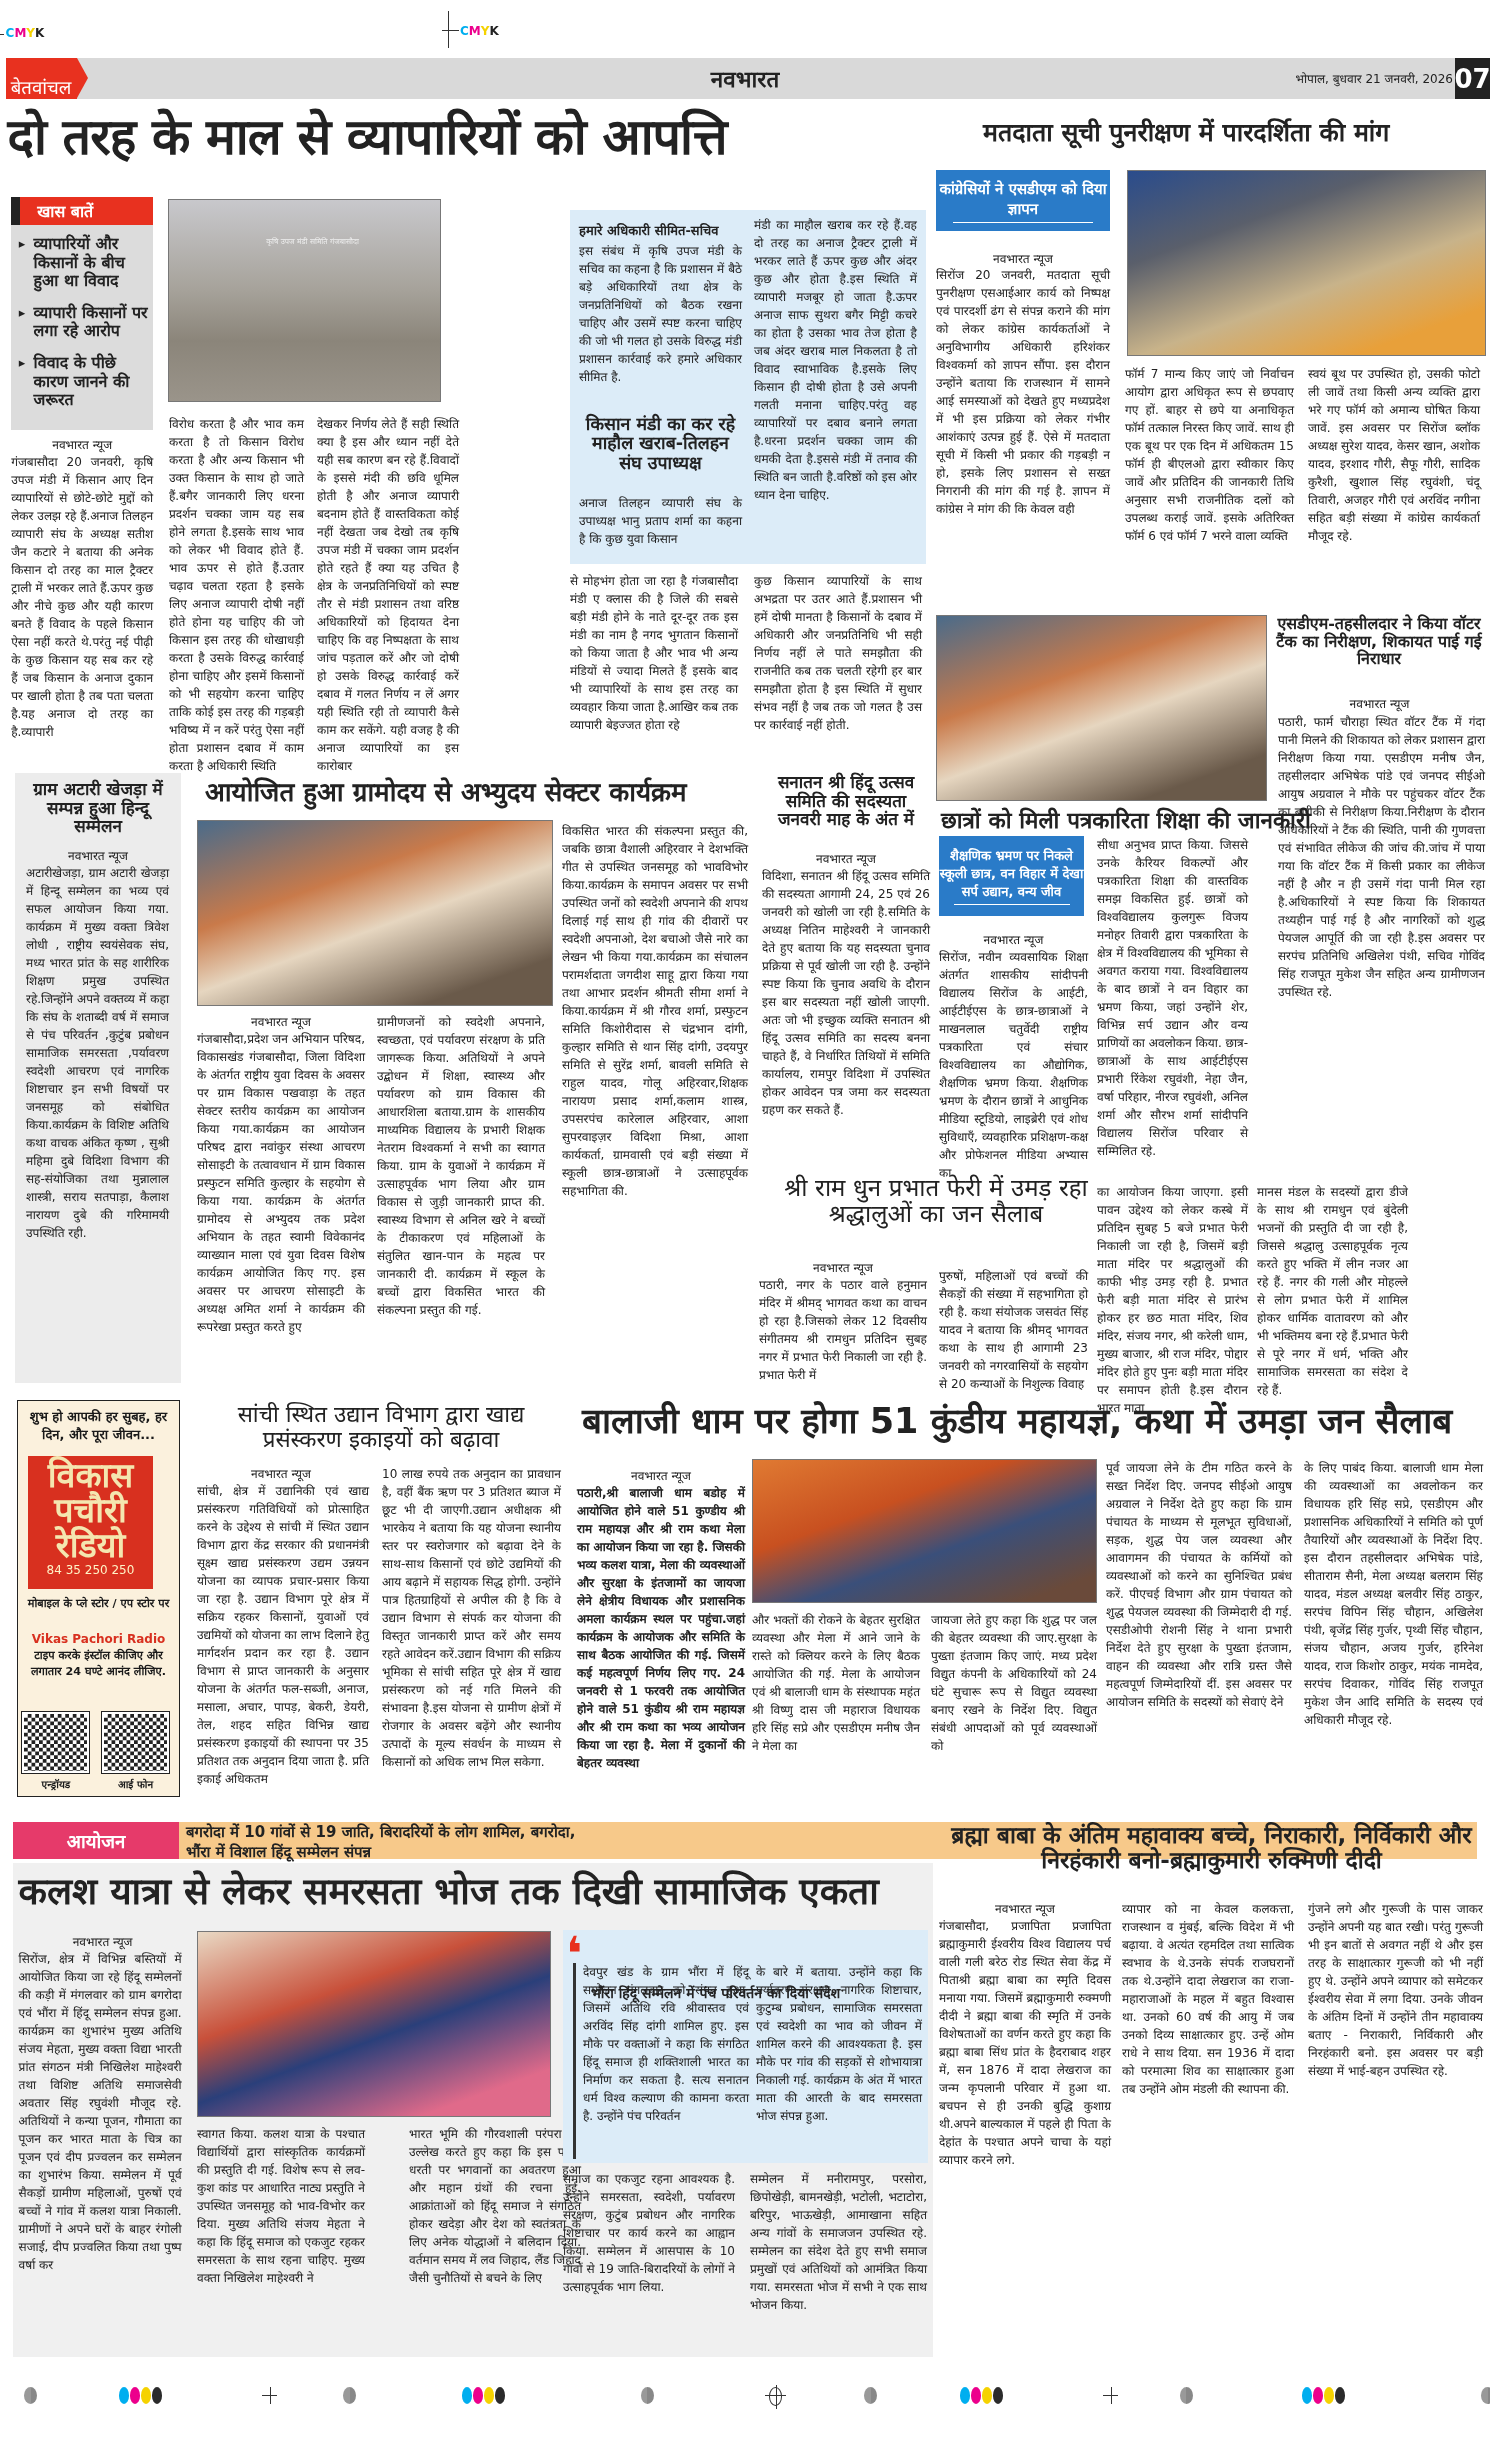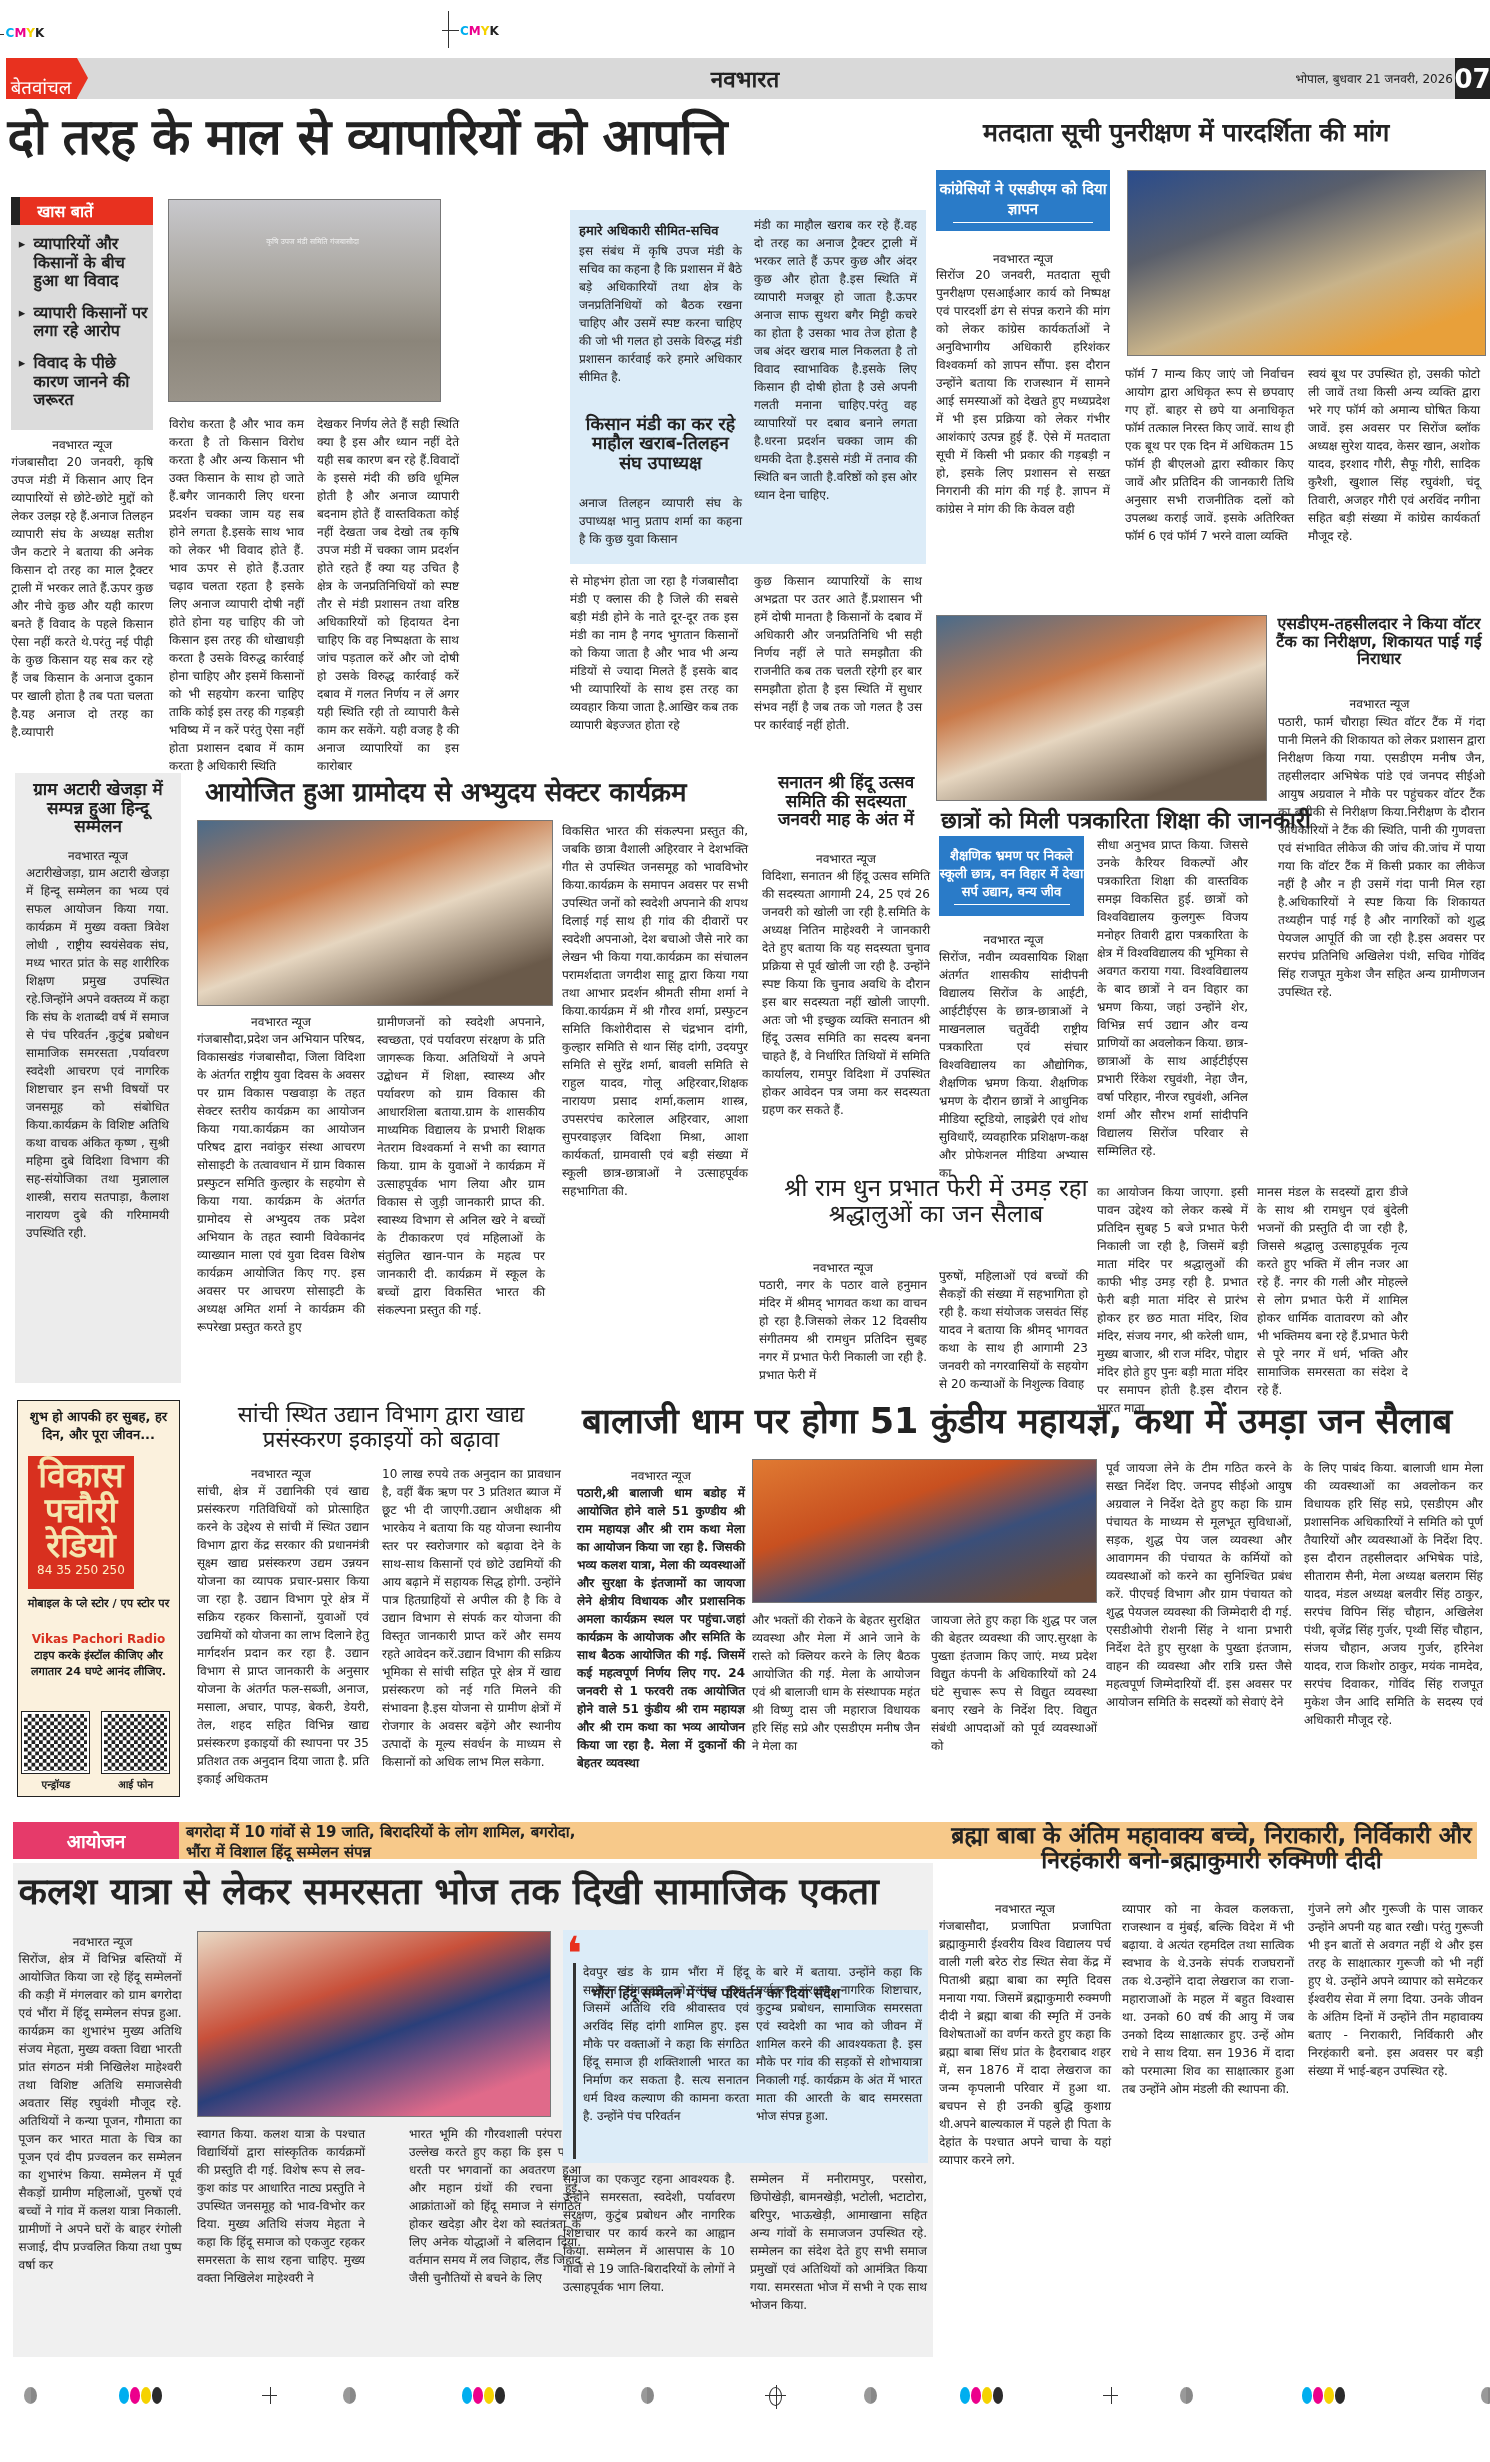--- a/index.html
+++ b/index.html
@@ -147,21 +147,21 @@
 
 <h2 class="abs headline" style="left:759px;top:1175px;width:354px;font-size:24px;font-weight:normal;text-align:center;">श्री राम धुन प्रभात फेरी में उमड़ रहा श्रद्धालुओं का जन सैलाब</h2>
 <div class="abs byline" style="left:759px;top:1259px;width:168px;">नवभारत न्यूज</div>
 <p class="abs body-text" style="left:759px;top:1276px;width:168px;">पठारी, नगर के पठार वाले हनुमान मंदिर में श्रीमद् भागवत कथा का वाचन हो रहा है.जिसको लेकर 12 दिवसीय संगीतमय श्री रामधुन प्रतिदिन सुबह नगर में प्रभात फेरी निकाली जा रही है. प्रभात फेरी में</p>
 <p class="abs body-text" style="left:939px;top:1267px;width:149px;">पुरुषों, महिलाओं एवं बच्चों की सैकड़ों की संख्या में सहभागिता हो रही है. कथा संयोजक जसवंत सिंह यादव ने बताया कि श्रीमद् भागवत कथा के साथ ही आगामी 23 जनवरी को नगरवासियों के सहयोग से 20 कन्याओं के निशुल्क विवाह</p>
 <p class="abs body-text" style="left:1097px;top:1183px;width:151px;">का आयोजन किया जाएगा. इसी पावन उद्देश्य को लेकर कस्बे में प्रतिदिन सुबह 5 बजे प्रभात फेरी निकाली जा रही है, जिसमें बड़ी माता मंदिर पर श्रद्धालुओं की काफी भीड़ उमड़ रही है. प्रभात फेरी बड़ी माता मंदिर से प्रारंभ होकर हर छठ माता मंदिर, शिव मंदिर, संजय नगर, श्री करेली धाम, मुख्य बाजार, श्री राज मंदिर, पोद्दार मंदिर होते हुए पुनः बड़ी माता मंदिर पर समापन होती है.इस दौरान भारत माता</p>
 <p class="abs body-text" style="left:1257px;top:1183px;width:151px;">मानस मंडल के सदस्यों द्वारा डीजे के साथ श्री रामधुन एवं बुंदेली भजनों की प्रस्तुति दी जा रही है, जिससे श्रद्धालु उत्साहपूर्वक नृत्य करते हुए भक्ति में लीन नजर आ रहे हैं. नगर की गली और मोहल्ले से लोग प्रभात फेरी में शामिल होकर धार्मिक वातावरण को और भी भक्तिमय बना रहे हैं.प्रभात फेरी से पूरे नगर में धर्म, भक्ति और सामाजिक समरसता का संदेश दे रहे हैं.</p>
 
 <div class="abs ad-box"></div>
 <div class="abs" style="left:20.5px;top:1408px;width:156px;text-align:center;font-size:13px;font-weight:bold;line-height:17.7px;">शुभ हो आपकी हर सुबह, हर दिन, और पूरा जीवन...</div>
-<div class="abs ad-red" style="left:28px;top:1456px;width:106px;height:133px;">
+<div class="abs ad-red" style="left:28px;top:1456px;width:125px;height:133px;">
   <div style="font-size:34px;line-height:35px;margin-top:1.9px;">विकास</div>
   <div style="font-size:34px;line-height:35px;">पचौरी</div>
   <div style="font-size:34px;line-height:35px;">रेडियो</div>
   <div style="font-size:12px;font-weight:normal;color:#fff3c6;">84 35 250 250</div>
 </div>
 <div class="abs" style="left:20.5px;top:1596px;width:156px;text-align:center;font-size:11.2px;font-weight:bold;line-height:16px;">मोबाइल के प्ले स्टोर / एप स्टोर पर</div>
 <div class="abs" style="left:20.5px;top:1632px;width:156px;text-align:center;font-size:12px;font-weight:bold;color:#d8301f;">Vikas Pachori Radio</div>
 <div class="abs" style="left:20.5px;top:1648px;width:156px;text-align:center;font-size:11.2px;font-weight:bold;line-height:16px;">टाइप करके इंस्टॉल कीजिए और लगातार 24 घण्टे आनंद लीजिए.</div>
 <div class="abs" style="left:22.4px;top:1712px;width:67px;height:61px;background:repeating-conic-gradient(#222 0 25%,#fff 0 50%) 0 0/7.5px 7.5px;border:2.8px solid #fff;outline:0.9px solid #222;"></div>
 <div class="abs" style="left:102px;top:1712px;width:67px;height:61px;background:repeating-conic-gradient(#222 0 25%,#fff 0 50%) 0 0/7.5px 7.5px;border:2.8px solid #fff;outline:0.9px solid #222;"></div>

